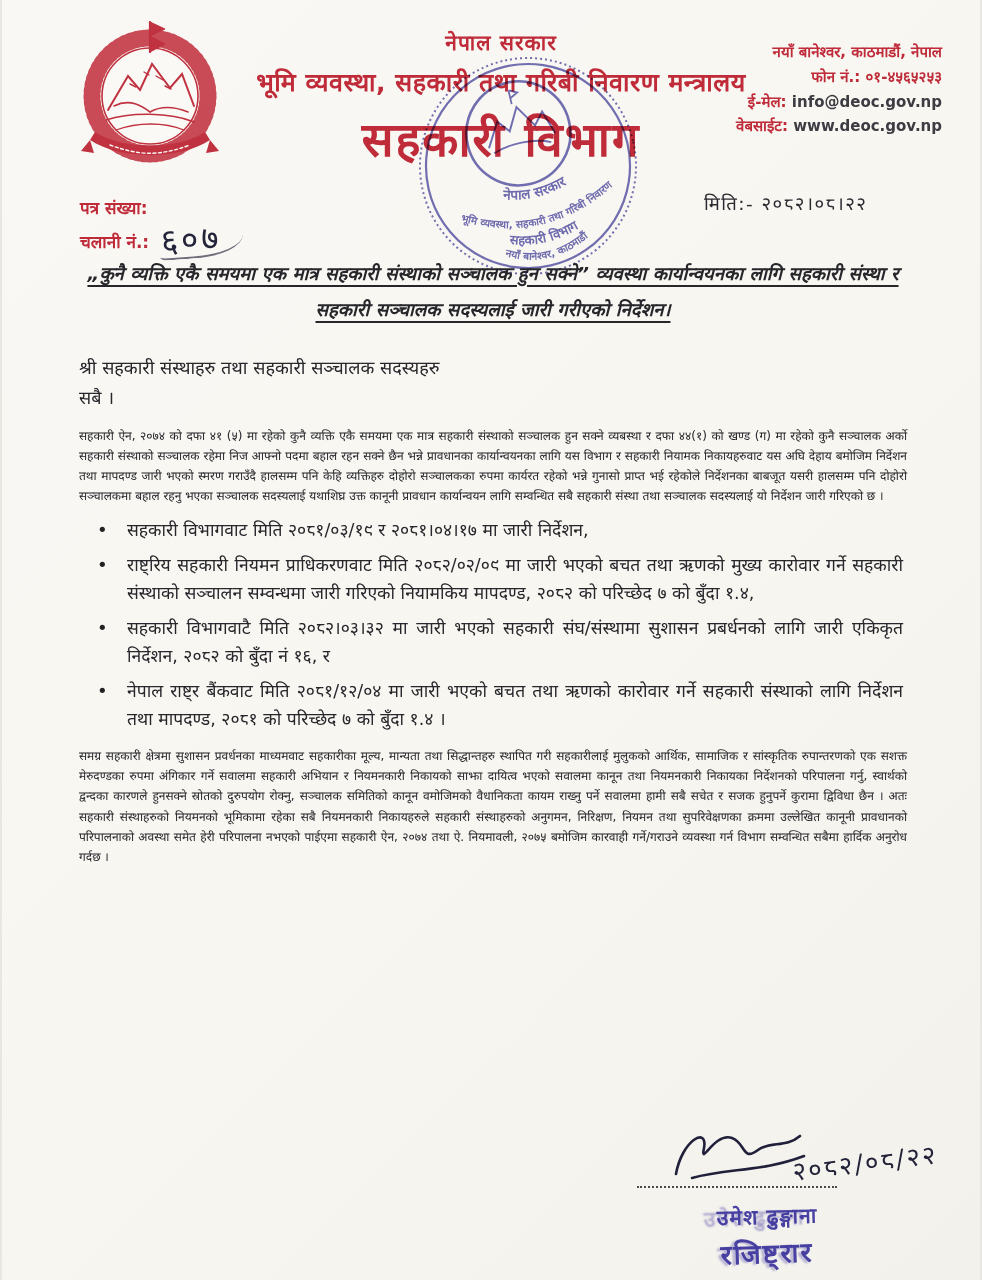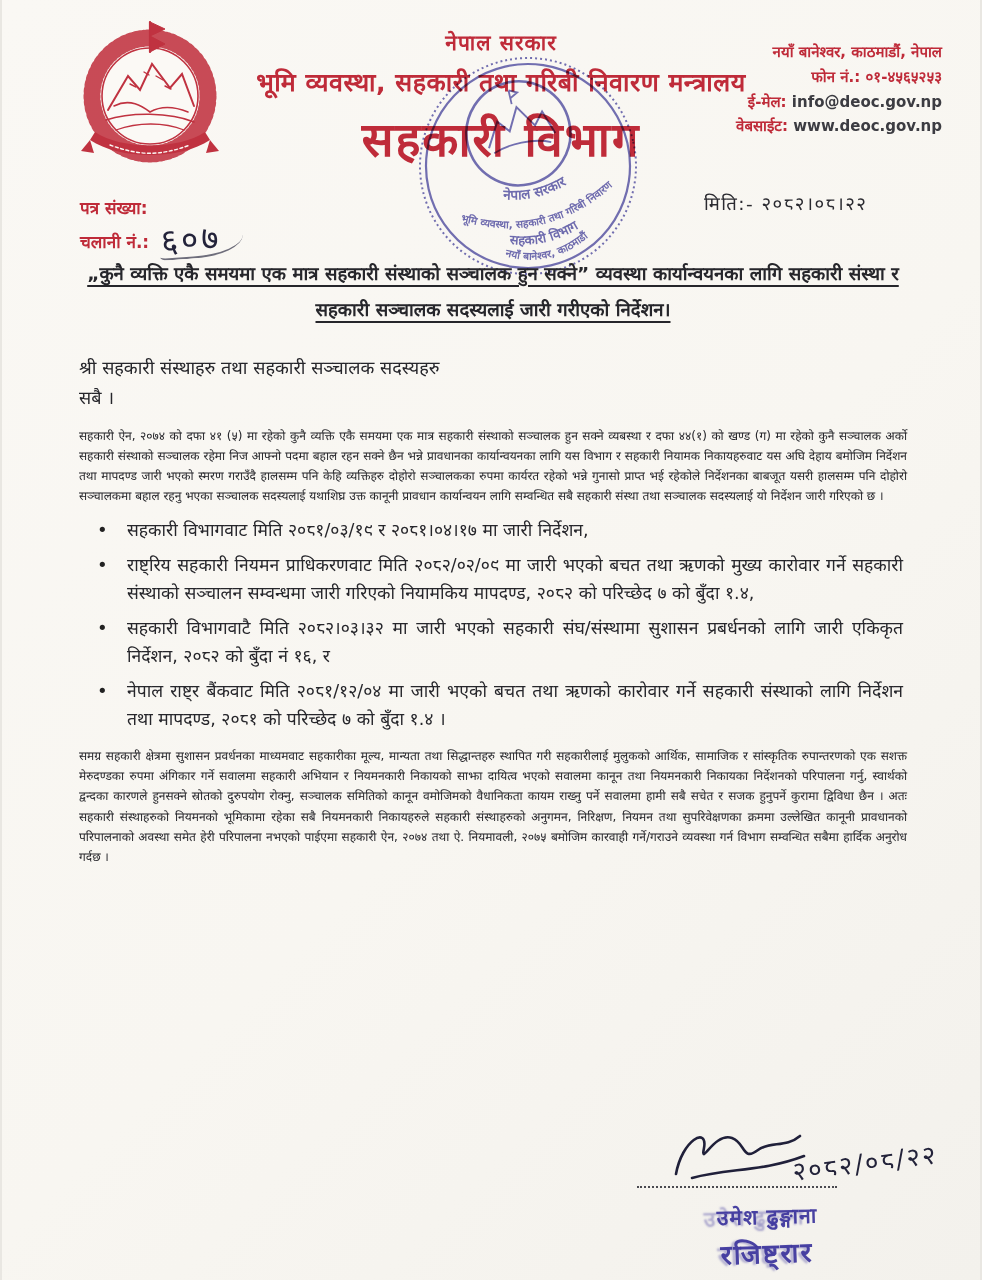--- a/index.html
+++ b/index.html
@@ -24,21 +24,21 @@
   .meta-left{position:absolute;left:78px;top:192px;color:#bf2b39;font-weight:bold;font-size:17px;line-height:1.9;}
   .chalani-row{display:flex;align-items:flex-end;gap:10px;}
   .hand-number{font-size:33px;font-weight:normal;color:#23233a;transform:rotate(-4deg);
                font-family:"DejaVu Serif",serif;letter-spacing:3px;line-height:.9;
                border-bottom:2px solid rgba(35,35,58,.65);padding:0 22px 2px 2px;border-radius:0 0 60% 10%;}
   .date-line{position:absolute;left:702px;top:190px;font-size:18.5px;color:#2a2a30;letter-spacing:1.5px;}
   
   .content{position:absolute;left:77px;right:73px;top:256px;}
   .subject{font-size:18.5px;font-weight:bold;text-align:center;line-height:1.95;
            text-decoration:underline;text-underline-offset:5px;text-decoration-thickness:1.5px;
-           padding:0 6px;}
+           padding:0 6px;font-style:italic;}
   .salutation{margin-top:25px;font-size:18px;line-height:1.65;}
   p.body-par{font-size:12px;line-height:1.68;text-align:justify;margin:13px 0 0 0;}
   ul.directives{margin:10px 4px 0 18px;padding:0 0 0 24px;list-style:none;}
   ul.directives li{font-size:17.5px;line-height:1.6;text-align:justify;margin:7px 0;position:relative;padding-left:6px;}
   ul.directives li::before{content:"•";position:absolute;left:-24px;top:0;font-size:18px;color:#222;}
   
   .sig-block{position:absolute;right:48px;top:1122px;width:330px;text-align:center;}
   .sig-scribble{position:relative;height:64px;}
   .sig-scribble svg{position:absolute;left:60px;top:0;}
   .dotline{display:block;margin:0 auto;width:200px;border-bottom:2.5px dotted #4a4a50;height:0;transform:translateX(-30px);}

